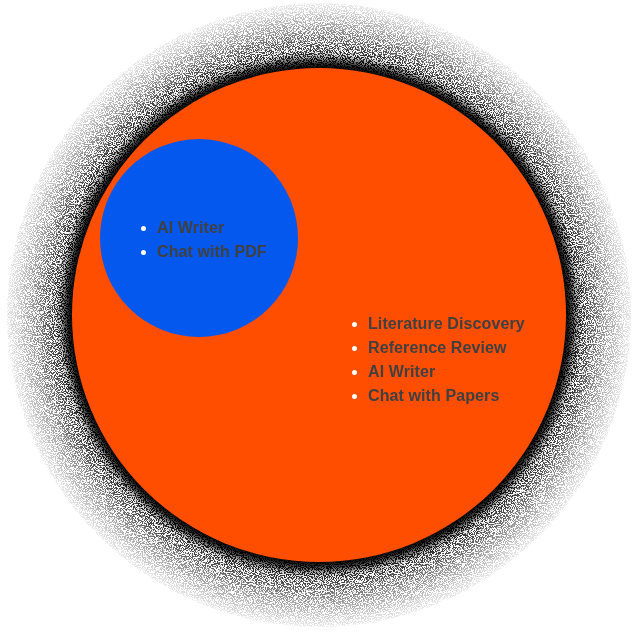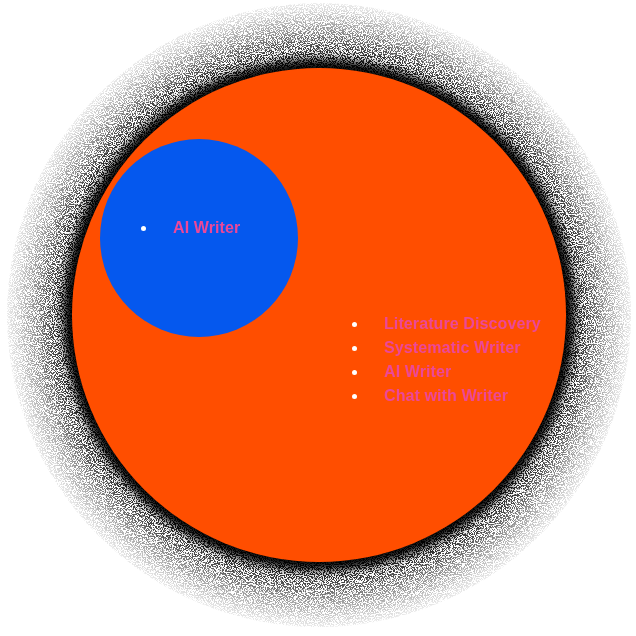--- a/index.html
+++ b/index.html
@@ -20,26 +20,25 @@
   }
   .list li { display: flex; align-items: center; height: 24px; }
   .dot {
     width: 5px; height: 5px;
     border-radius: 50%;
     background: #ffffff;
     margin-right: 11px;
     flex: 0 0 auto;
   }
   .label {
-    color: #ec4899;
+    color: #404040;
     font-size: 16px;
     font-weight: 700;
     letter-spacing: 0.1px;
     white-space: nowrap;
-    margin-left: 16px;
   }
   .inner-list { left: 141px; top: 216px; }
   .outer-list { left: 352px; top: 312px; }
 </style>
 </head>
 <body>
 
 <div class="stage">
 
   <svg width="636" height="636" viewBox="0 0 636 636">
@@ -74,34 +73,38 @@
     <circle cx="319" cy="315" r="247" fill="#FF4E00"></circle>
 
     <circle cx="199" cy="238" r="99" fill="#0558EE"></circle>
   </svg>
 
   <ul class="list inner-list">
     <li>
       <span class="dot"></span>
       <span class="label">AI Writer</span>
     </li>
+    <li>
+      <span class="dot"></span>
+      <span class="label">Chat with PDF</span>
+    </li>
   </ul>
 
   <ul class="list outer-list">
     <li>
       <span class="dot"></span>
       <span class="label">Literature Discovery</span>
     </li>
     <li>
       <span class="dot"></span>
-      <span class="label">Systematic Writer</span>
+      <span class="label">Reference Review</span>
     </li>
     <li>
       <span class="dot"></span>
       <span class="label">AI Writer</span>
     </li>
     <li>
       <span class="dot"></span>
-      <span class="label">Chat with Writer</span>
+      <span class="label">Chat with Papers</span>
     </li>
   </ul>
 
 </div>
 
 </body></html>

